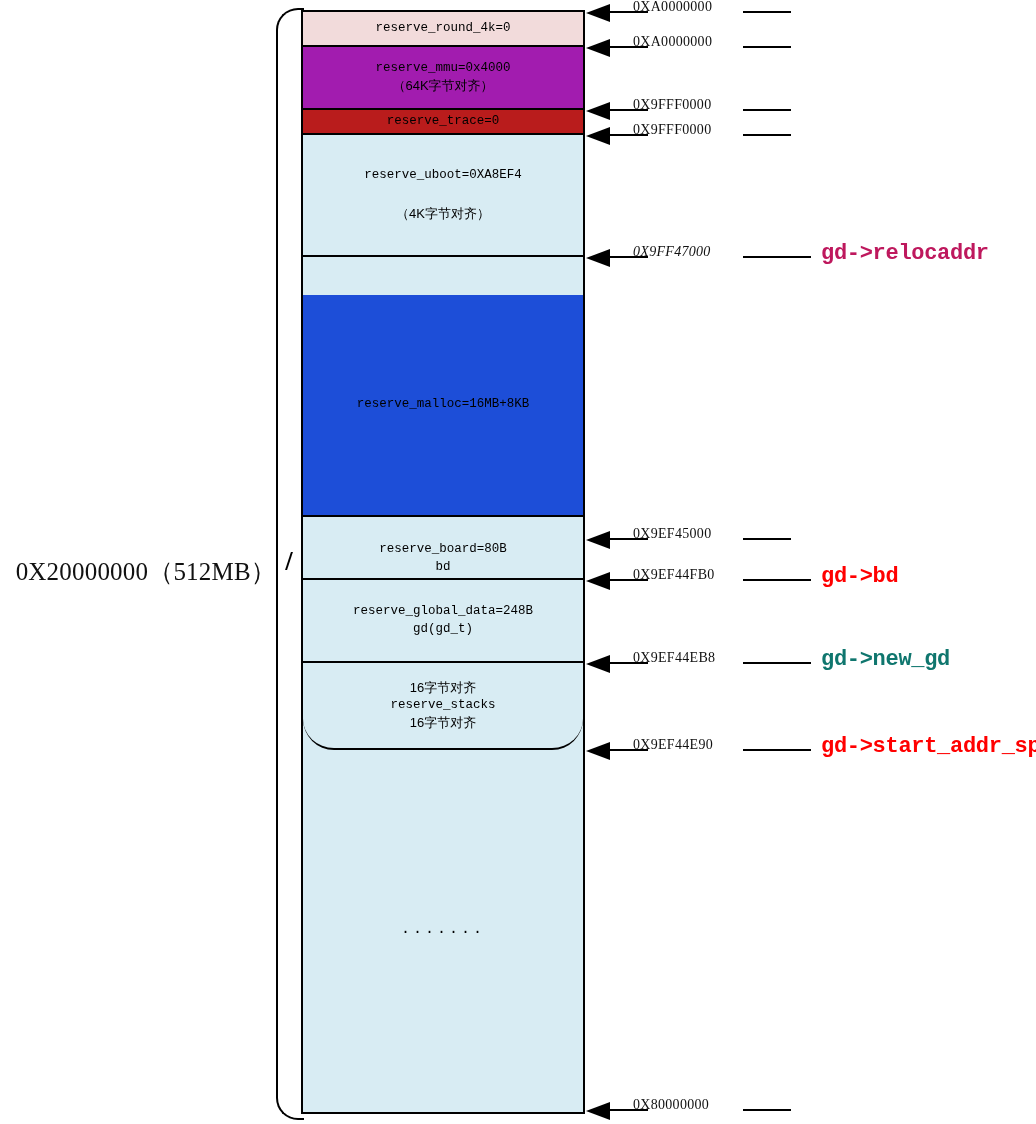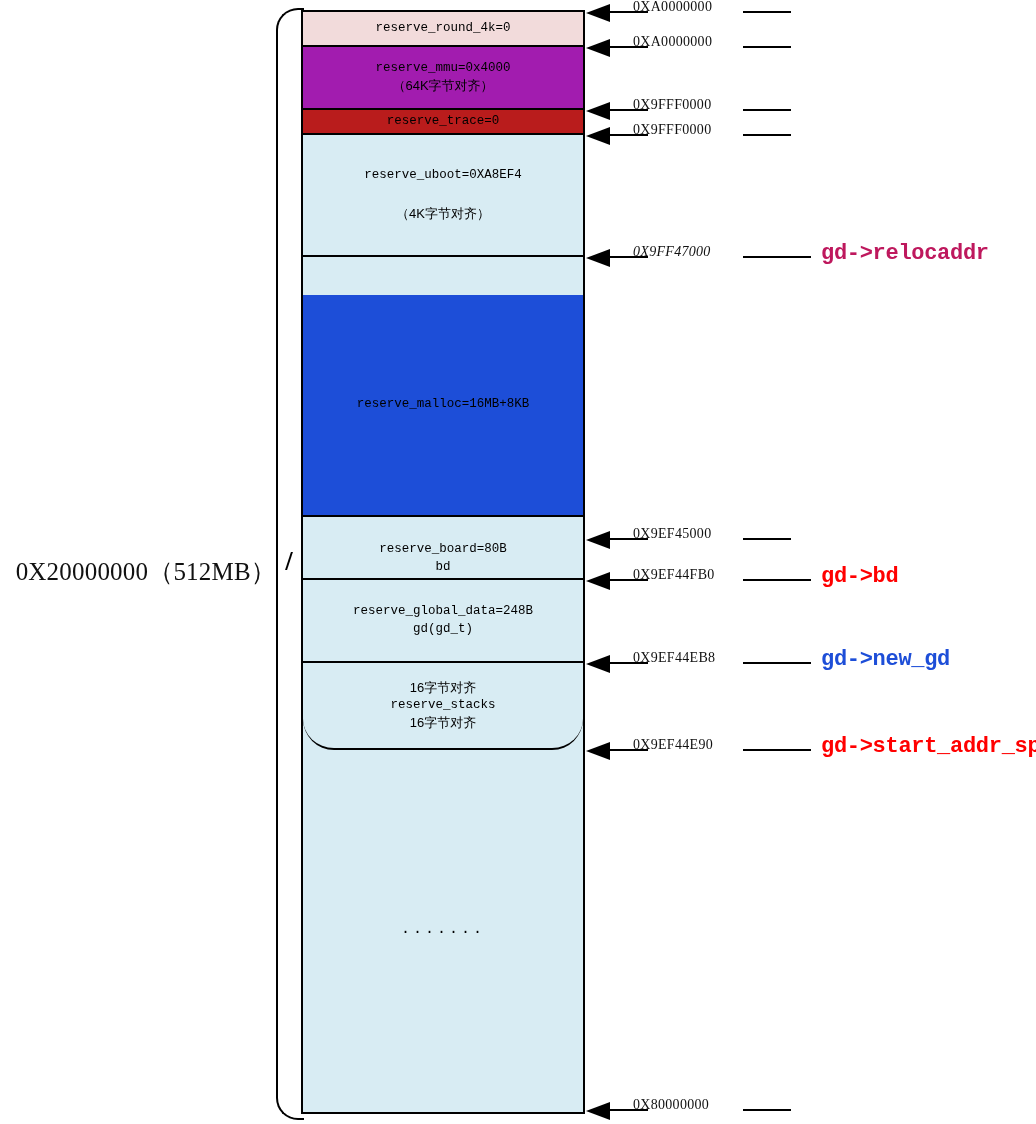--- a/index.html
+++ b/index.html
@@ -132,21 +132,21 @@
         <div class="lead-a" style="width: 38px;"></div>
         <div class="addr" style="left: 47px;">0X9EF44FB0</div>
         <div class="lead-b" style="left: 157px; width: 68px;"></div>
         <div class="redlbl" style="left: 235px; color: rgb(255, 0, 0);">gd-&gt;bd</div>
       </div>
       <div class="callout" style="left: 586px; top: 663px;">
         <div class="arrow"></div>
         <div class="lead-a" style="width: 38px;"></div>
         <div class="addr" style="left: 47px;">0X9EF44EB8</div>
         <div class="lead-b" style="left: 157px; width: 68px;"></div>
-        <div class="redlbl" style="left: 235px; color: #1d4ed8;">gd-&gt;new_gd</div>
+        <div class="redlbl" style="left: 235px; color: #0f766e;">gd-&gt;new_gd</div>
       </div>
       <div class="callout" style="left: 586px; top: 750px;">
         <div class="arrow"></div>
         <div class="lead-a" style="width: 38px;"></div>
         <div class="addr" style="left: 47px;">0X9EF44E90</div>
         <div class="lead-b" style="left: 157px; width: 68px;"></div>
         <div class="redlbl" style="left: 235px; color: rgb(255, 0, 0);">gd-&gt;start_addr_sp</div>
       </div>
       <div class="callout" style="left: 586px; top: 1110px;">
         <div class="arrow"></div>

